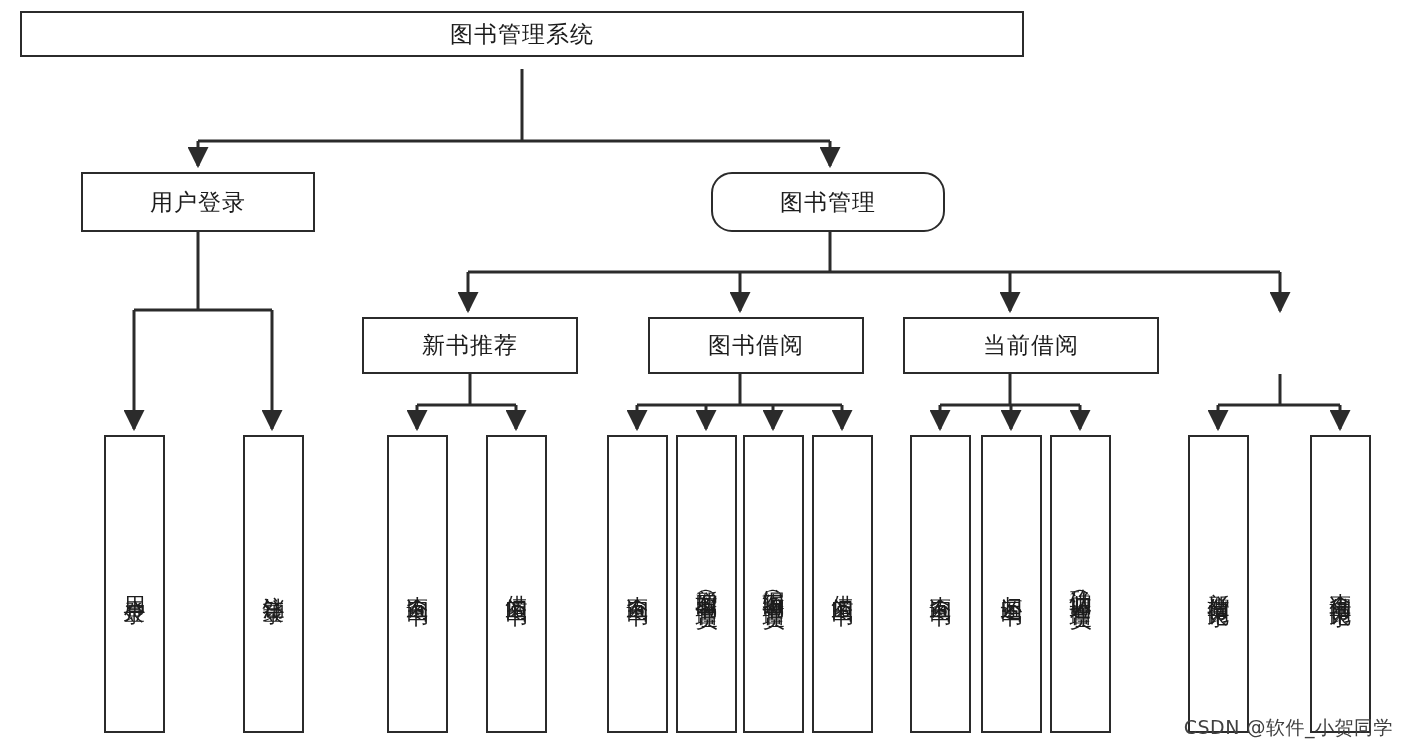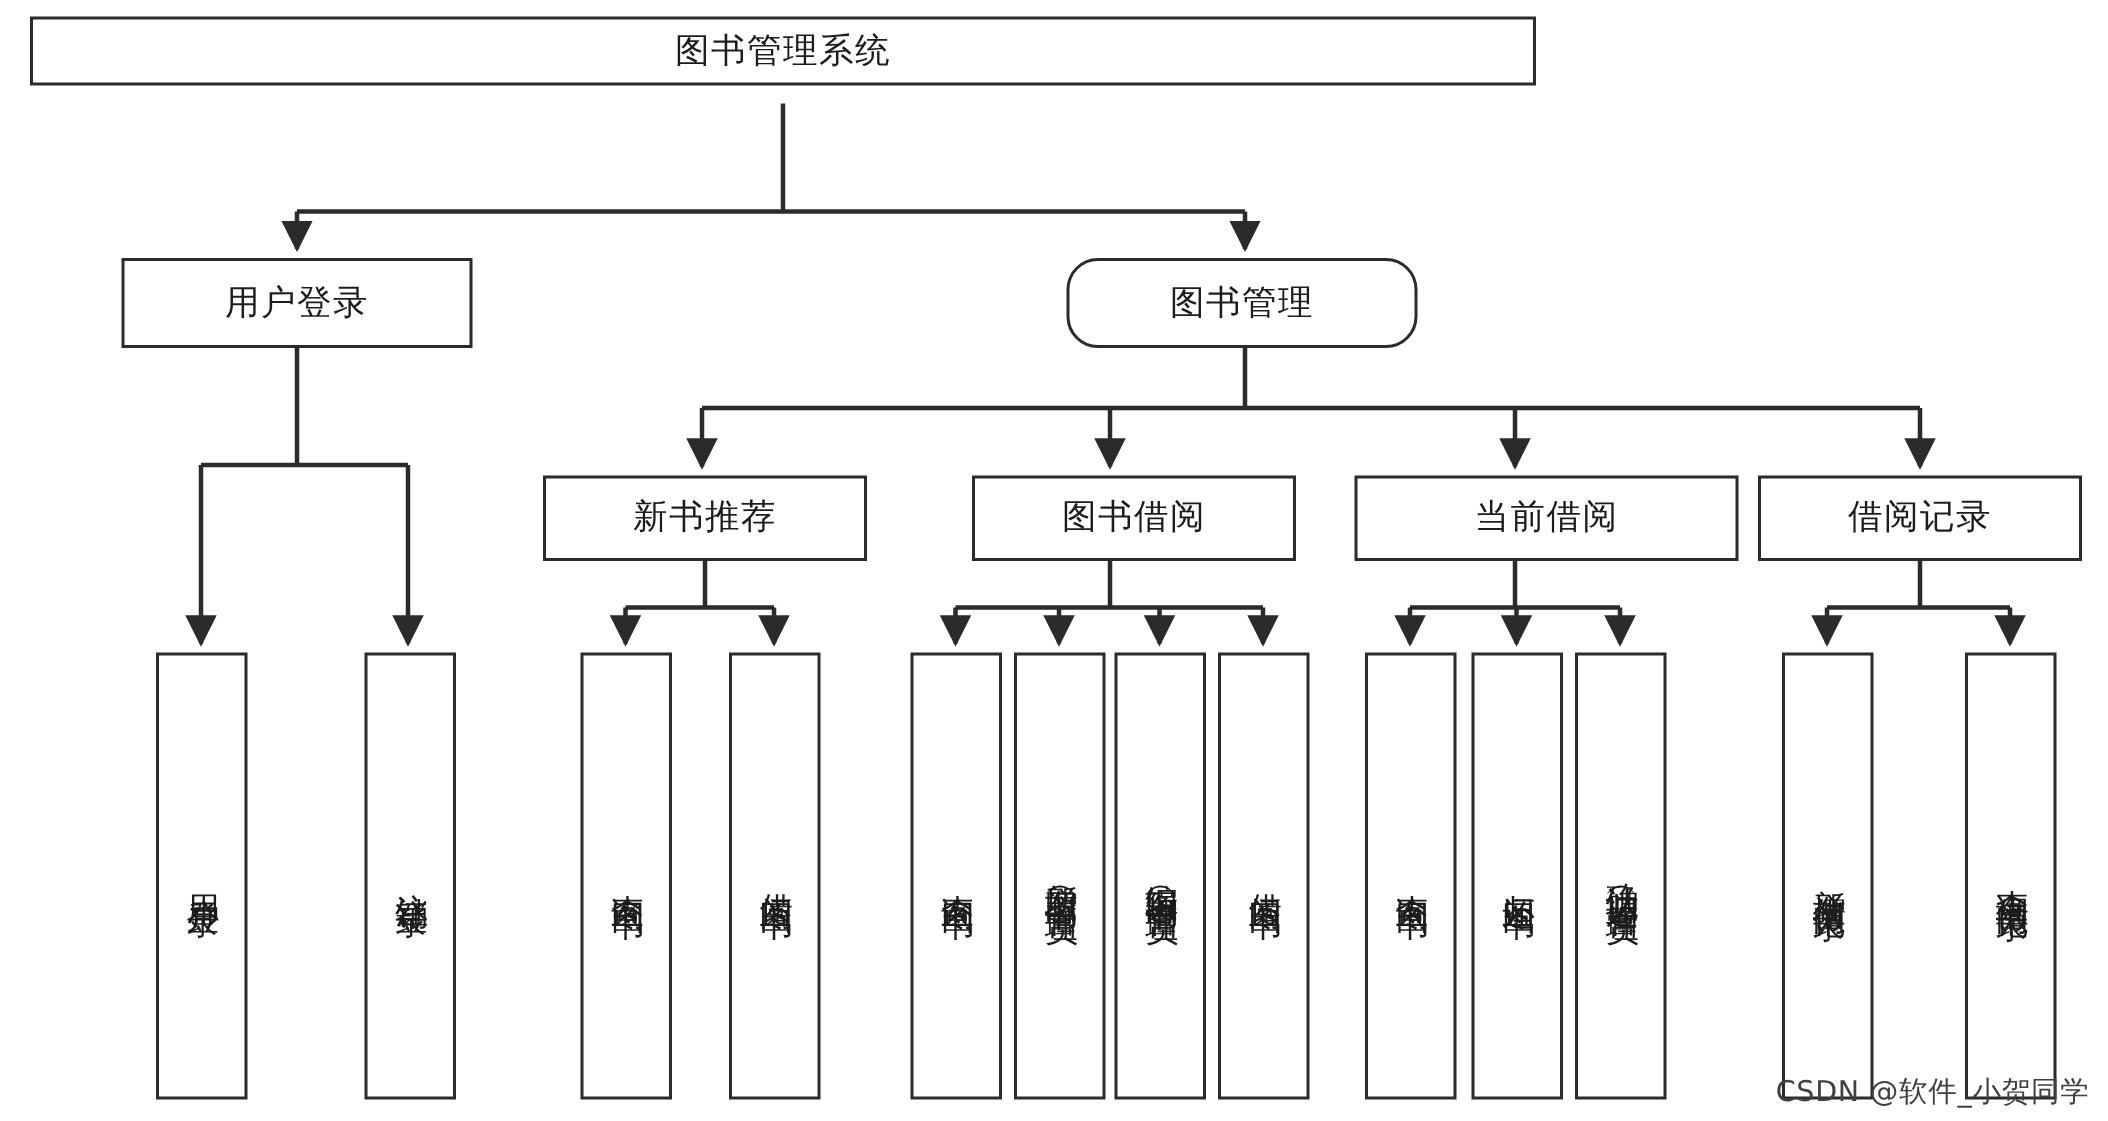--- a/index.html
+++ b/index.html
@@ -139,23 +139,20 @@
 
   <div class="node" style="left: 362px; top: 317px; width: 216px; height: 57px;">
     <span class="label">新书推荐</span>
   </div>
   <div class="node" style="left: 632px; top: 317px; width: 216px; height: 57px; margin-left: 16px;">
     <span class="label">图书借阅</span>
   </div>
   <div class="node" style="left: 903px; top: 317px; width: 256px; height: 57px;">
     <span class="label">当前借阅</span>
   </div>
-  <div class="node" style="left: 1172px; top: 317px; width: 216px; height: 57px;">
-    <span class="label">借阅记录</span>
-  </div>
 
   <div class="node vertical" style="left: 104px; top: 435px; width: 61px; height: 298px;">
     <span class="label">用户登录</span>
   </div>
   <div class="node vertical" style="left: 243px; top: 435px; width: 61px; height: 298px;">
     <span class="label">注销登录</span>
   </div>
   <div class="node vertical" style="left: 387px; top: 435px; width: 61px; height: 298px;">
     <span class="label">查询图书</span>
   </div>

